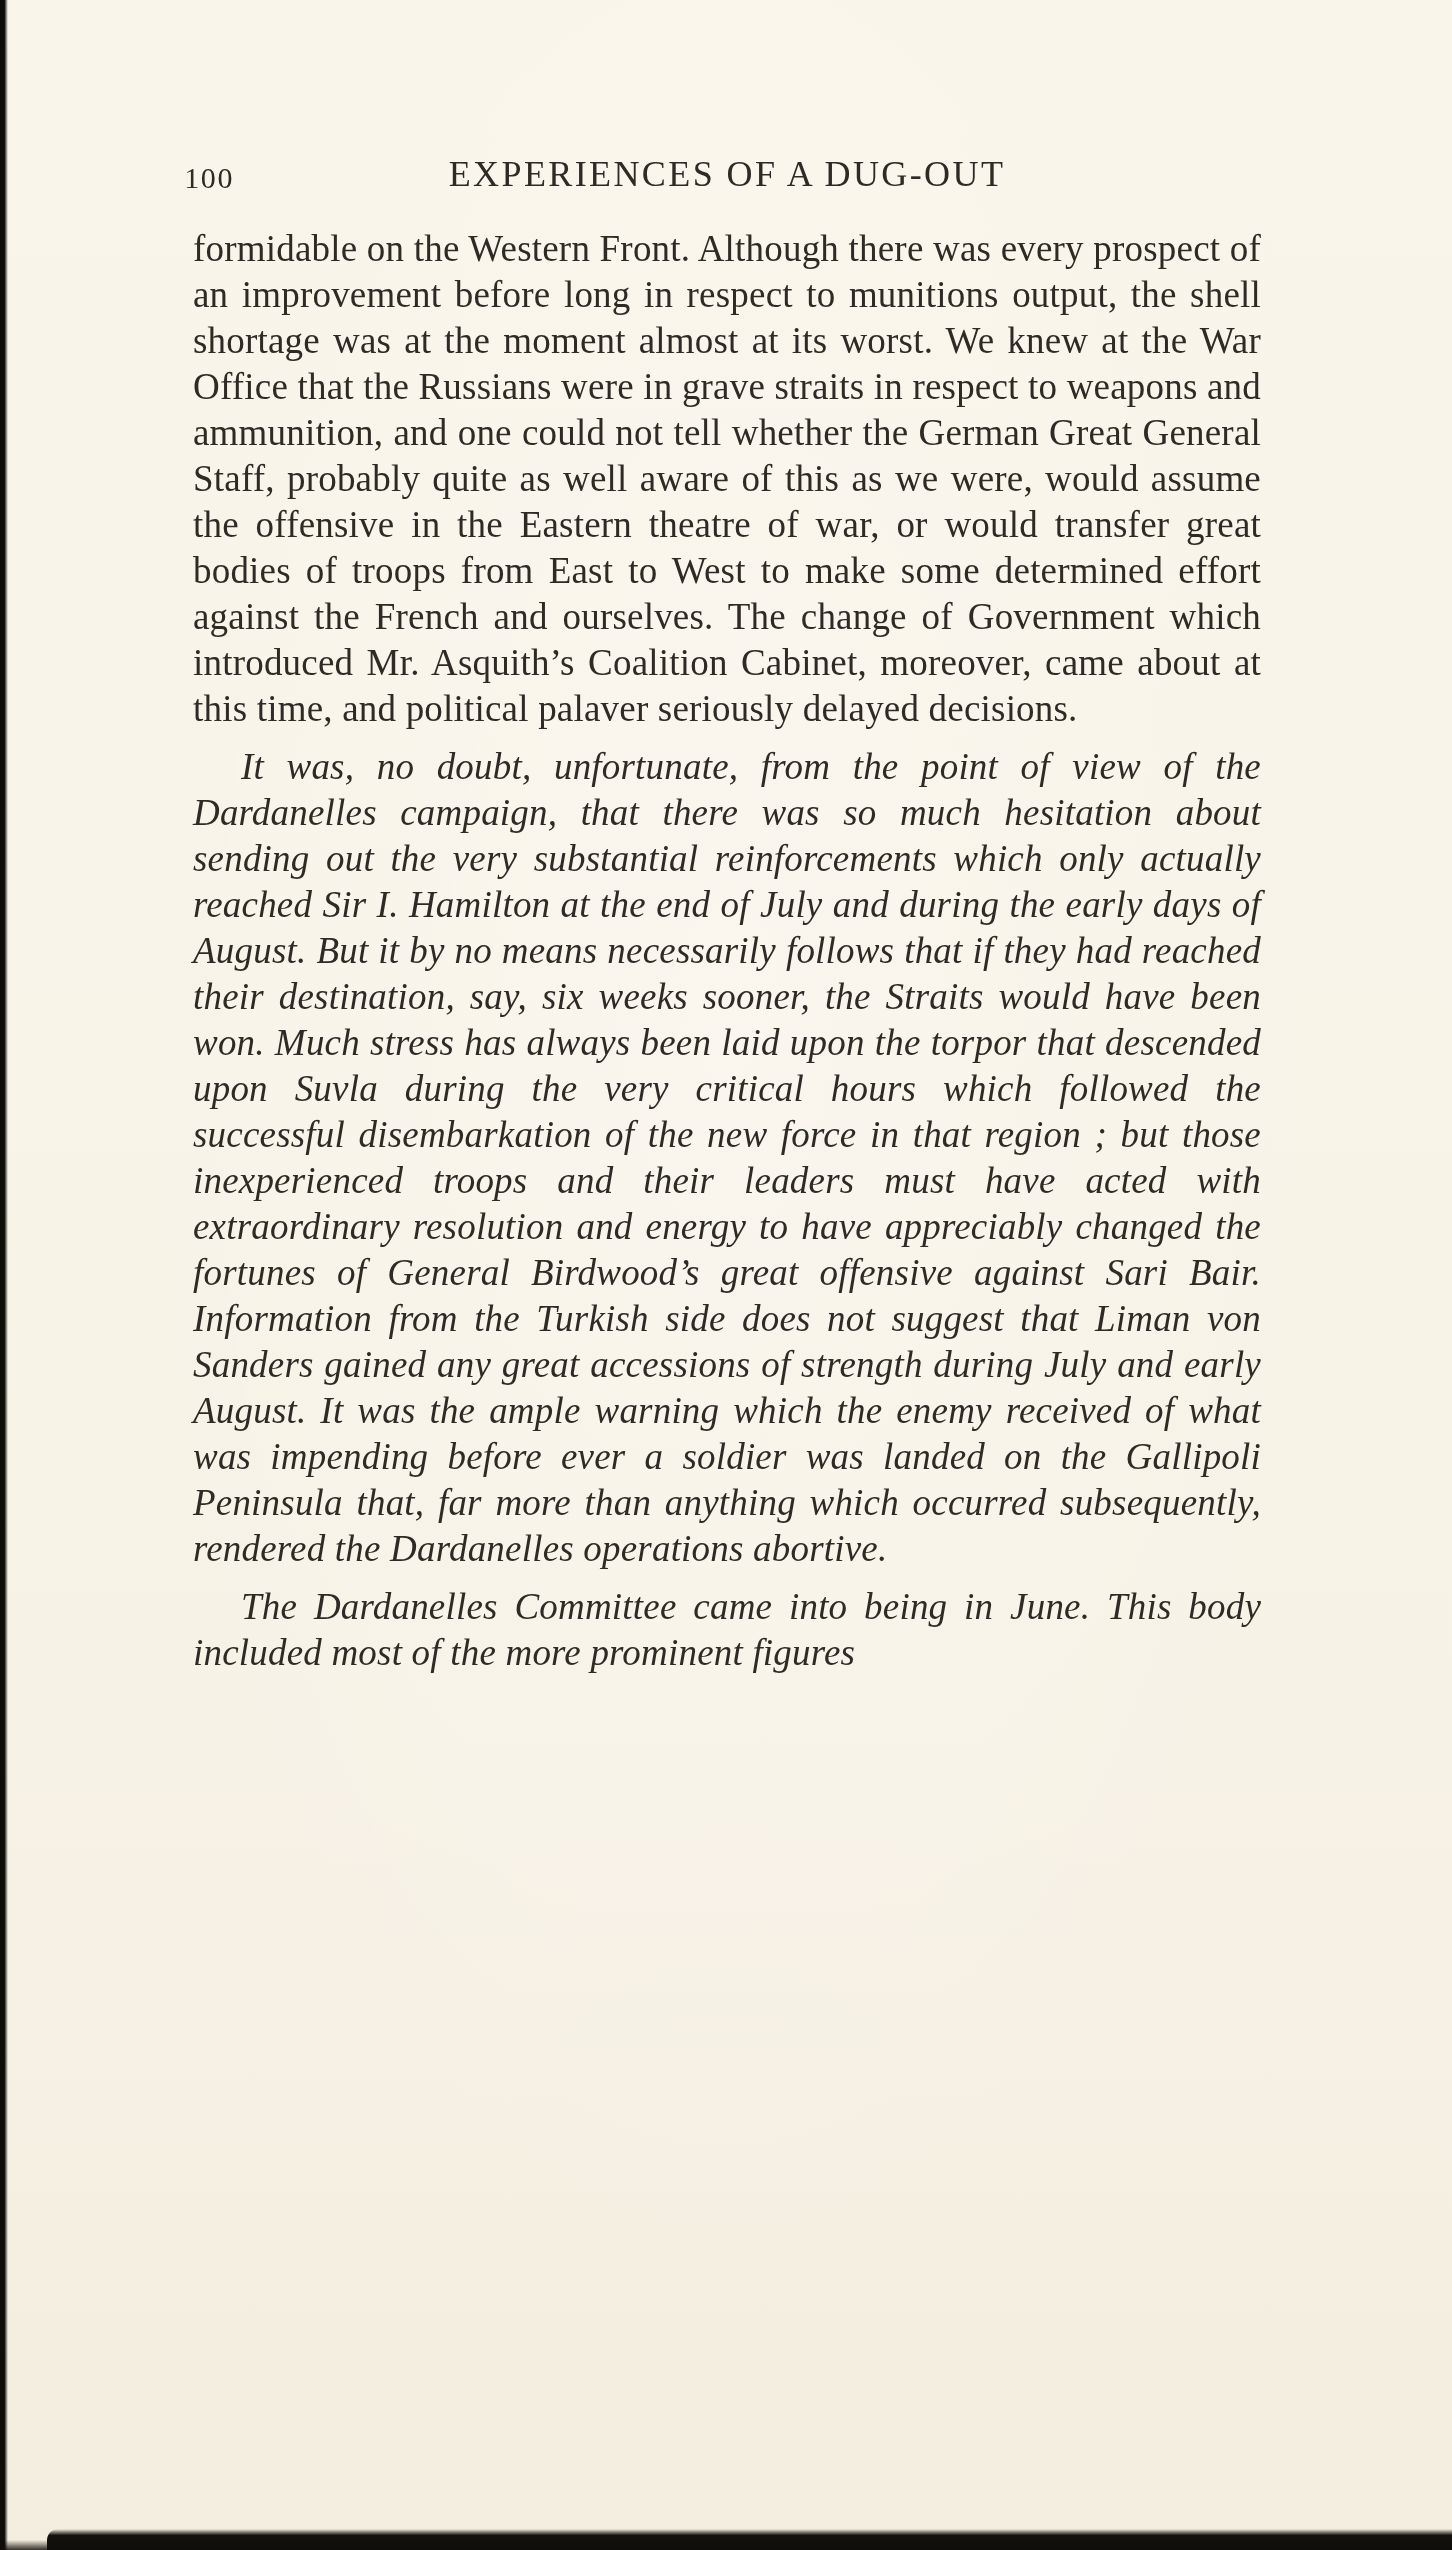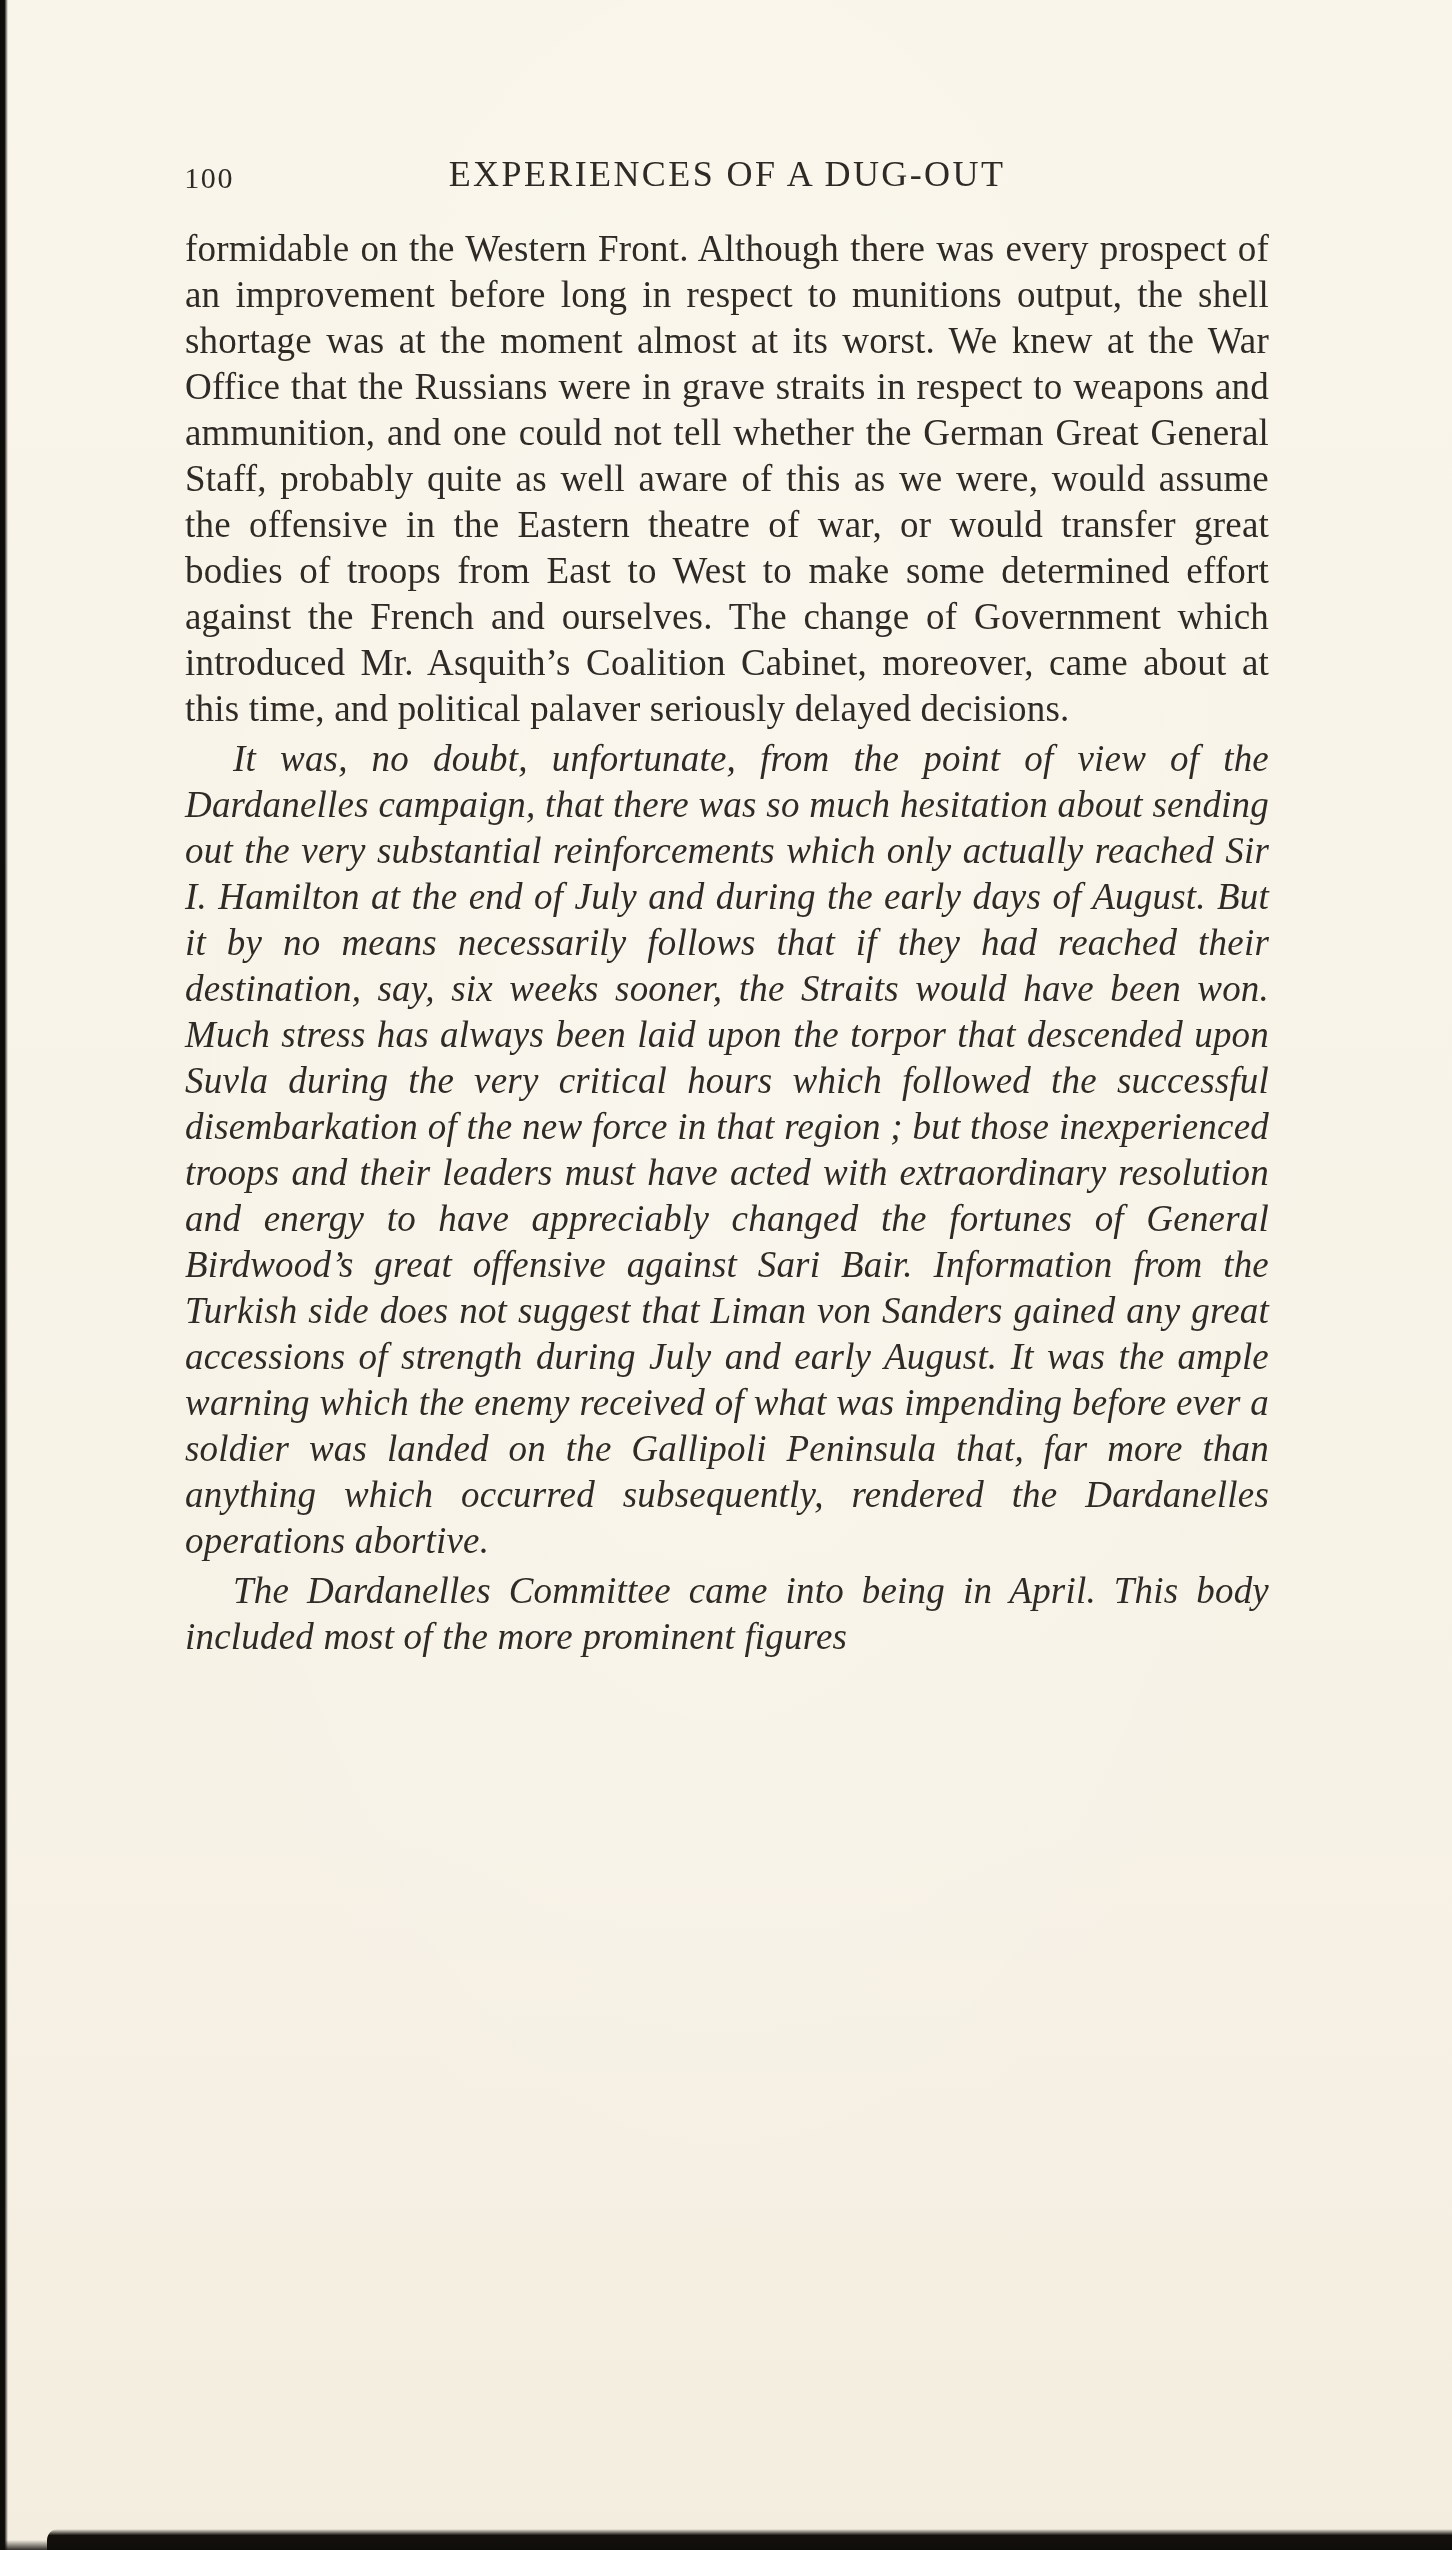--- a/index.html
+++ b/index.html
@@ -66,21 +66,21 @@
     font-variant-numeric: oldstyle-nums;
   }
   .running-title {
     display: block;
     text-align: center;
     font-size: 36px;
     letter-spacing: 2.4px;
     white-space: nowrap;
   }
   .page-body p {
-    margin: 4px;
+    margin: 12px;
     font-size: 37px;
     line-height: 46px;
     text-align: justify;
     text-justify: inter-word;
     letter-spacing: 0.2px;
   }
   .page-body p.indent {
     text-indent: 48px;
     font-style: italic;
   }
@@ -93,21 +93,21 @@
   <div class="text-block">
 
     <header class="page-header">
       <span class="page-number">100</span>
       <span class="running-title">EXPERIENCES OF A DUG-OUT</span>
     </header>
 
     <main class="page-body">
       <p class="para">formidable on the Western Front.  Although there was every prospect of an improvement before long in respect to munitions output, the shell shortage was at the moment almost at its worst.  We knew at the War Office that the Russians were in grave straits in respect to weapons and ammunition, and one could not tell whether the German Great General Staff, probably quite as well aware of this as we were, would assume the offensive in the Eastern theatre of war, or would transfer great bodies of troops from East to West to make some determined effort against the French and ourselves.  The change of Government which introduced Mr. Asquith’s Coalition Cabinet, moreover, came about at this time, and political palaver seriously delayed decisions.</p>
       <p class="para indent">It was, no doubt, unfortunate, from the point of view of the Dardanelles campaign, that there was so much hesitation about sending out the very substantial reinforcements which only actually reached Sir I. Hamilton at the end of July and during the early days of August. But it by no means necessarily follows that if they had reached their destination, say, six weeks sooner, the Straits would have been won.  Much stress has always been laid upon the torpor that descended upon Suvla during the very critical hours which followed the successful disembarkation of the new force in that region ; but those inexperienced troops and their leaders must have acted with extraordinary resolution and energy to have appreciably changed the fortunes of General Birdwood’s great offensive against Sari Bair.  Information from the Turkish side does not suggest that Liman von Sanders gained any great accessions of strength during July and early August.  It was the ample warning which the enemy received of what was impending before ever a soldier was landed on the Gallipoli Peninsula that, far more than anything which occurred subsequently, rendered the Dardanelles operations abortive.</p>
-      <p class="para indent">The Dardanelles Committee came into being in April. This body included most of the more prominent figures</p>
+      <p class="para indent">The Dardanelles Committee came into being in June. This body included most of the more prominent figures</p>
     </main>
 
   </div>
 
   <div class="scan-edge-left"></div>
   <div class="scan-edge-bottom-left"></div>
   <div class="scan-edge-bottom"></div>
 
 </div>
 

